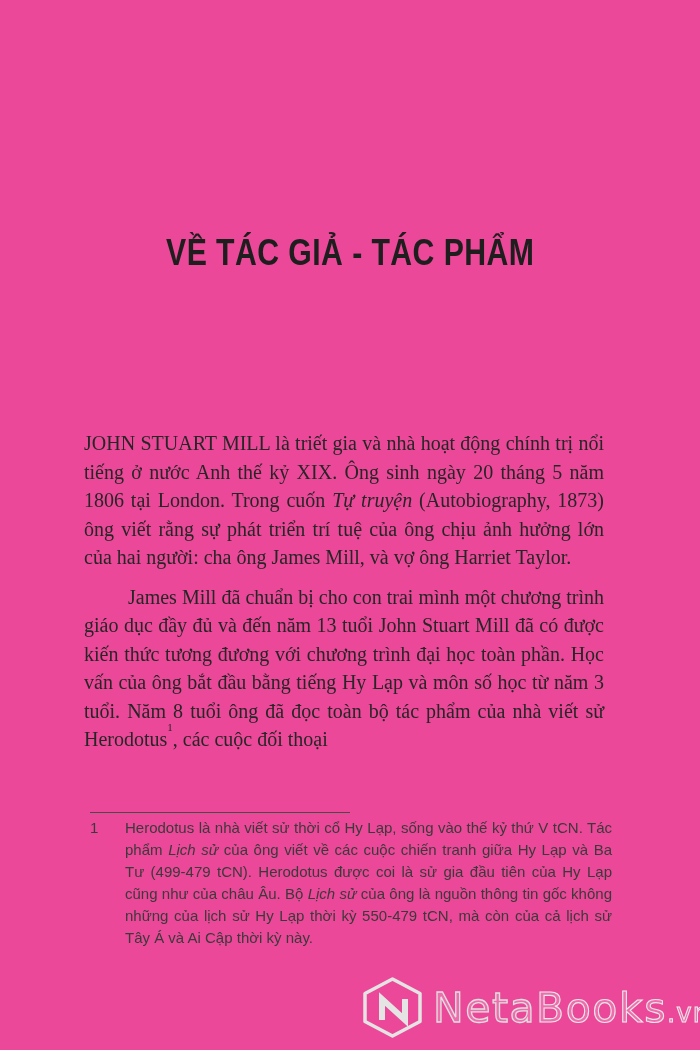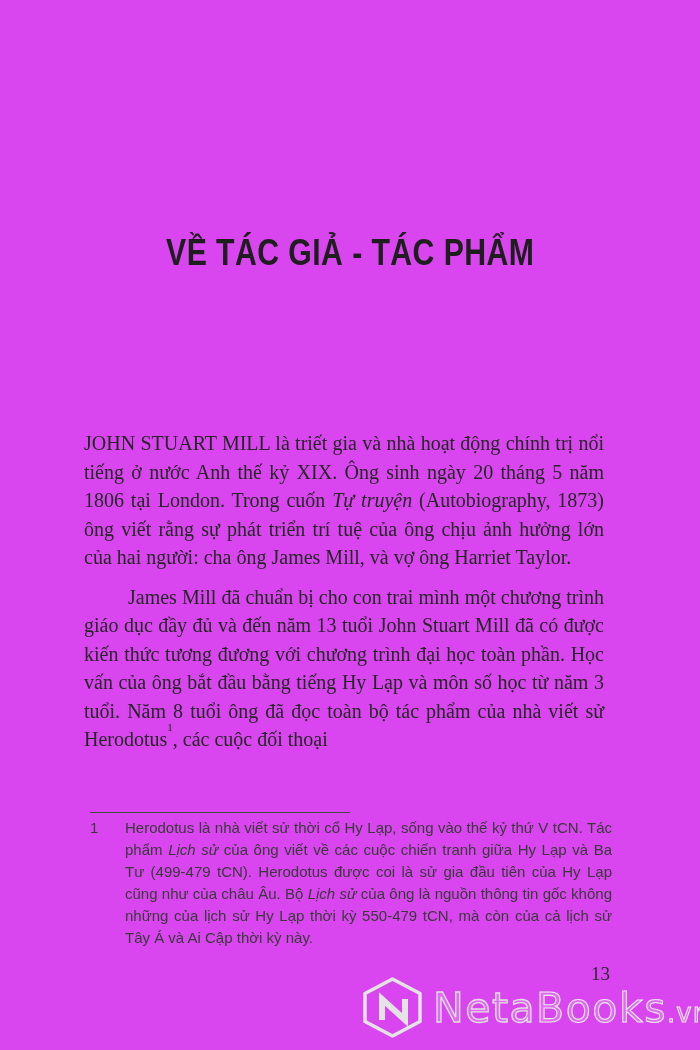--- a/index.html
+++ b/index.html
@@ -1,20 +1,20 @@
 <!DOCTYPE html>
 <html><head>
 <meta charset="utf-8">
 <style>
   html, body { margin: 0; padding: 0; background: #ffffff; }
   .page {
     position: relative;
     width: 700px;
     height: 1050px;
-    background: #d946ef;
+    background: #ec4899;
     overflow: hidden;
     font-family: "Liberation Serif", serif;
   }
   .title {
     position: absolute;
     top: 227px;
     left: 0;
     width: 700px;
     margin: 0;
     text-align: center;
@@ -118,21 +118,20 @@
   </div>
 
   <div class="footnote">
     <div class="fn-rule"></div>
     <div class="fn-row">
       <span class="fn-num">1</span>
       <span class="fn-text"><span>Herodotus là nhà viết sử thời cổ Hy Lạp, sống vào thế kỷ thứ V tCN. Tác phẩm </span><i>Lịch sử</i><span> của ông viết về các cuộc chiến tranh giữa Hy Lạp và Ba Tư (499-479 tCN). Herodotus được coi là sử gia đầu tiên của Hy Lạp cũng như của châu Âu. Bộ </span><i>Lịch sử</i><span> của ông là nguồn thông tin gốc không những của lịch sử Hy Lạp thời kỳ 550-479 tCN, mà còn của cả lịch sử Tây Á và Ai Cập thời kỳ này.</span></span>
     </div>
   </div>
 
-  <div class="page-number">13</div>
 
   <div class="watermark">
     <svg class="wm-logo" width="63" height="61" viewBox="0 0 63 61">
       <polygon points="31.5,2 59,16.5 59,44.5 31.5,59 4,44.5 4,16.5" fill="none" stroke="#e4e4e4" stroke-width="3.5" stroke-linejoin="round"></polygon>
       <path d="M21,43 L21,22 L44,43 L44,22" fill="none" stroke="#e4e4e4" stroke-width="6" stroke-linejoin="miter" stroke-linecap="butt"></path>
     </svg>
     <div class="wm-text"><span class="wm-neta">Neta</span><span class="wm-books">Books</span><span class="wm-vn">.vn</span></div>
   </div>
 
 </div>

